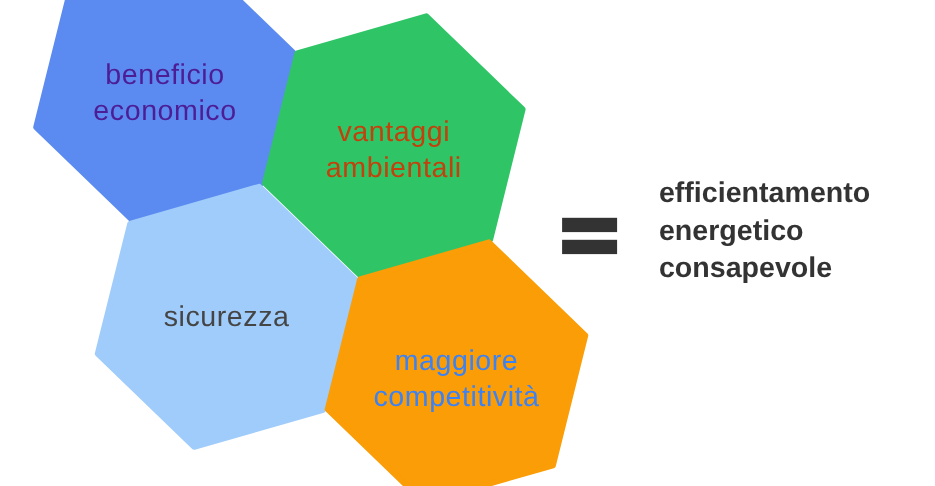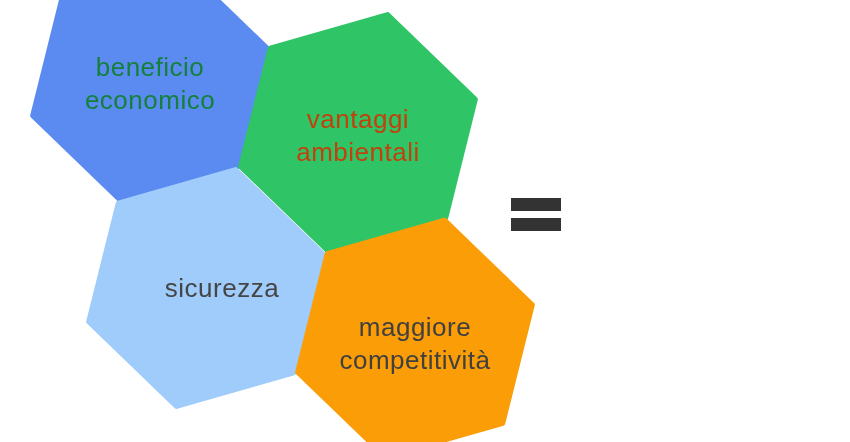--- a/index.html
+++ b/index.html
@@ -31,21 +31,21 @@
     font-size: 26px;
     font-weight: 300;
     line-height: 33px;
     letter-spacing: 0.5px;
     text-align: center;
     white-space: pre-line;
     pointer-events: none;
   }
   .label-0 { left: 150px; top: 84px;  }
   .label-1 { left: 358px; top: 136px; }
-  .label-2 { left: 222px; top: 288px; }
+  .label-2 { left: 206px; top: 288px; }
   .label-3 { left: 415px; top: 344px; }
   .equals {
     position: absolute;
     left: 511px;
     top: 198px;
     width: 50px;
   }
   .equals .bar {
     display: block;
     width: 50px;
@@ -67,30 +67,33 @@
 
 <div class="stage">
 
   <svg width="850" height="442" viewBox="0 0 850 442">
     <polygon class="hex" points="150,-40 255.7,21 255.7,143 150,204 44.3,143 44.3,21" transform="rotate(14 150 82)" fill="#5b8bf0" stroke="#5b8bf0"></polygon>
     <polygon class="hex" points="358,11 463.7,72 463.7,194 358,255 252.3,194 252.3,72" transform="rotate(14 358 133)" fill="#2fc566" stroke="#2fc566"></polygon>
     <polygon class="hex" points="206,166 311.7,227 311.7,349 206,410 100.3,349 100.3,227" transform="rotate(14 206 288)" fill="#9fccfa" stroke="#9fccfa"></polygon>
     <polygon class="hex" points="415,216.5 520.7,277.5 520.7,399.5 415,460.5 309.3,399.5 309.3,277.5" transform="rotate(14 415 338.5)" fill="#fa9d06" stroke="#fa9d06"></polygon>
   </svg>
 
-  <div class="hex-label label-0" style="color: #15803d;">beneficio
+  <div class="hex-label label-0" style="color: #4c1d95;">beneficio
 economico</div>
 
   <div class="hex-label label-1" style="color: #c2410c;">vantaggi
 ambientali</div>
 
   <div class="hex-label label-2" style="color: rgb(69, 69, 69);">sicurezza</div>
 
-  <div class="hex-label label-3" style="color: #404040;">maggiore
+  <div class="hex-label label-3" style="color: #3b82f6;">maggiore
 competitività</div>
 
   <div class="equals">
     <span class="bar" style="background: rgb(51, 51, 51);"></span>
     <span class="bar" style="background: rgb(51, 51, 51);"></span>
   </div>
 
+  <div class="result-text" style="color: rgb(51, 51, 51);">efficientamento
+energetico
+consapevole</div>
 
 </div>
 
 </body></html>

